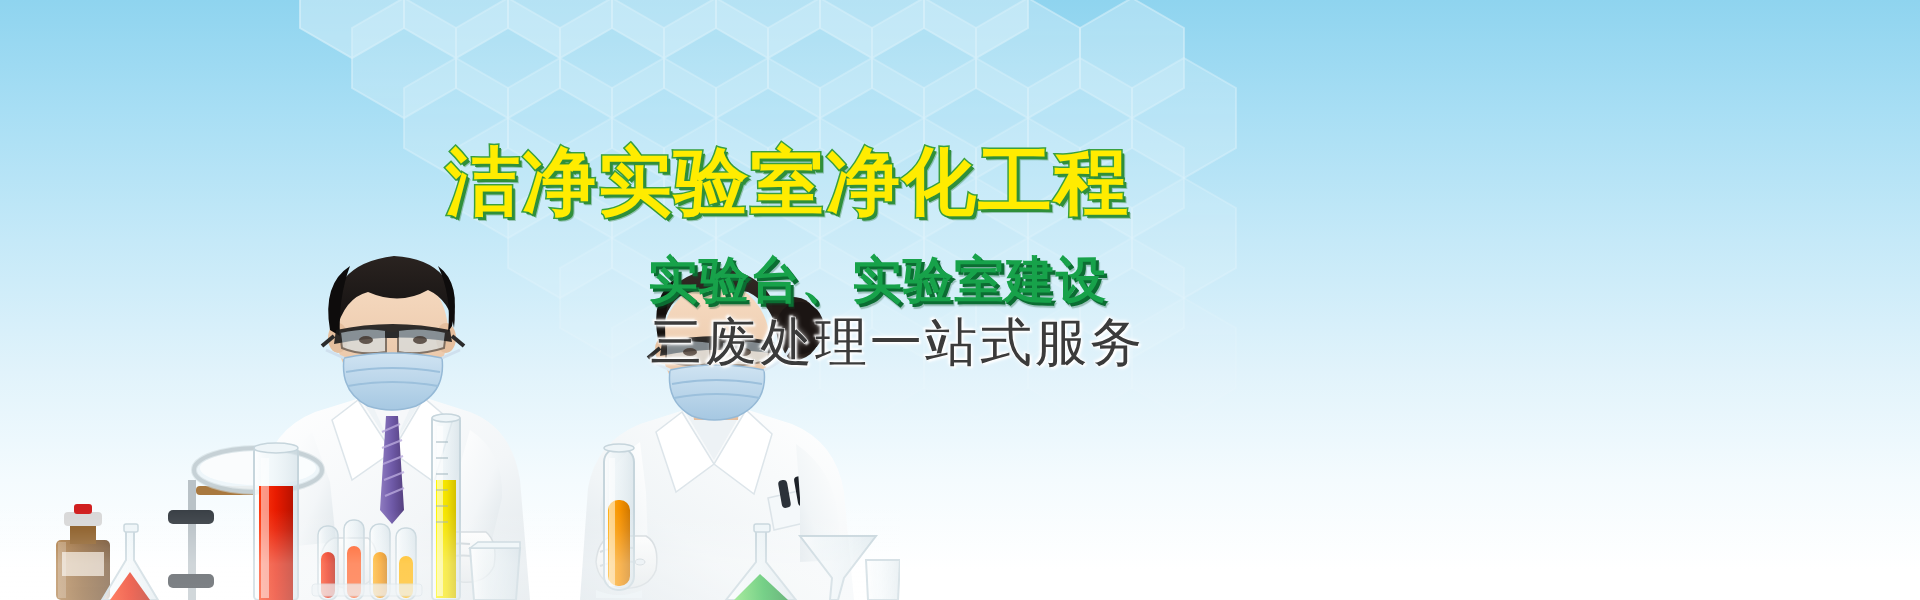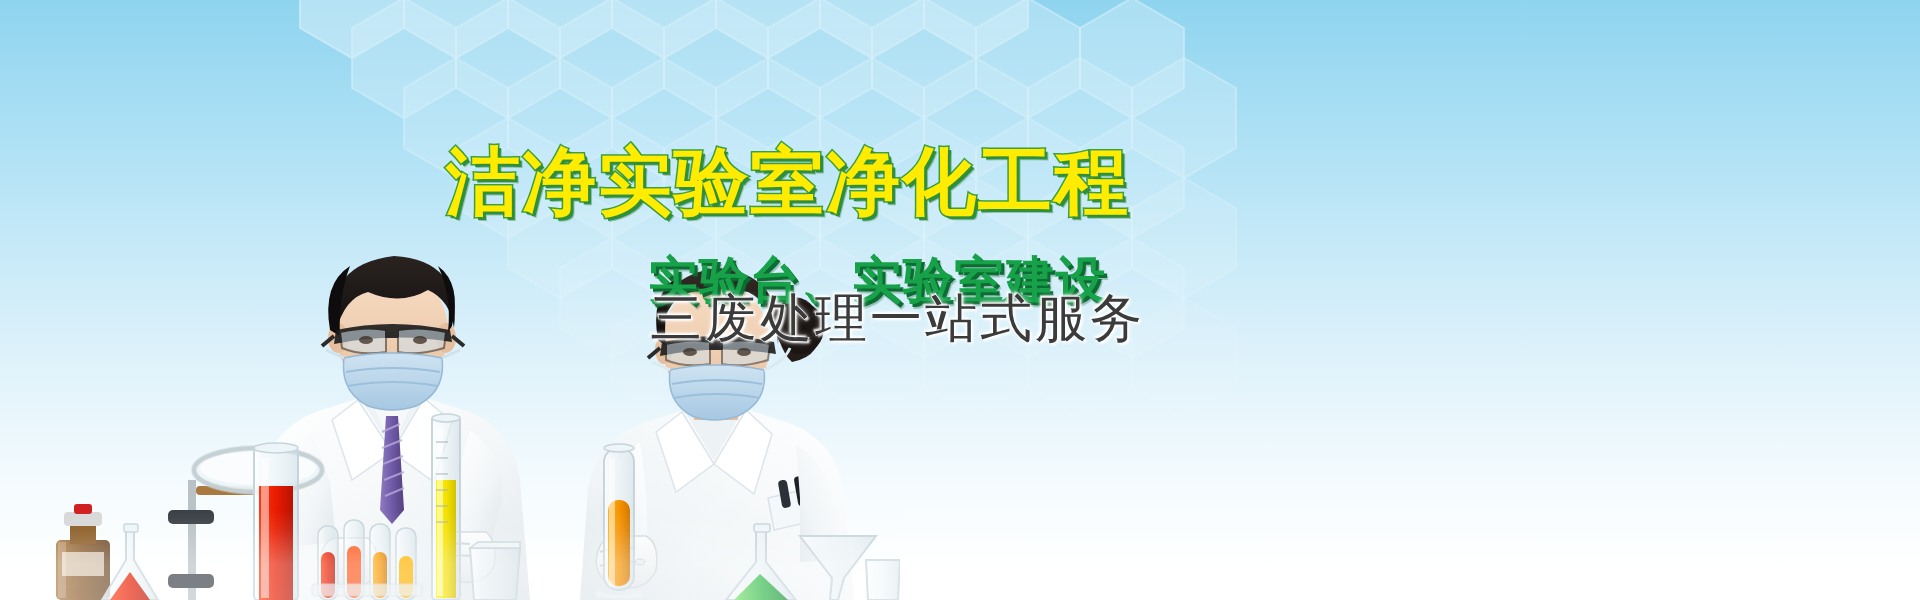--- a/index.html
+++ b/index.html
@@ -39,21 +39,21 @@
     font-size:50px;line-height:56px;font-weight:bold;
     letter-spacing:1px;
     color:#17a24a;
     text-shadow:
        3px 3px 0 #0b6d32,
        4px 5px 1px rgba(10,80,40,.30);
     white-space:nowrap;
     margin-top:12px;
   }
   .line3{
-    position:absolute;left:650px;top:288px;
+    position:absolute;left:650px;top:312px;
     font-size:52px;line-height:60px;font-weight:normal;
     letter-spacing:3px;
     color:#3b3b3b;
     -webkit-text-stroke:1px #ffffff;
     paint-order:stroke fill;
     text-shadow:
        0 0 6px rgba(255,255,255,.95),
        2px 2px 2px rgba(255,255,255,.9),
        -2px -2px 2px rgba(255,255,255,.9);
     white-space:nowrap;

